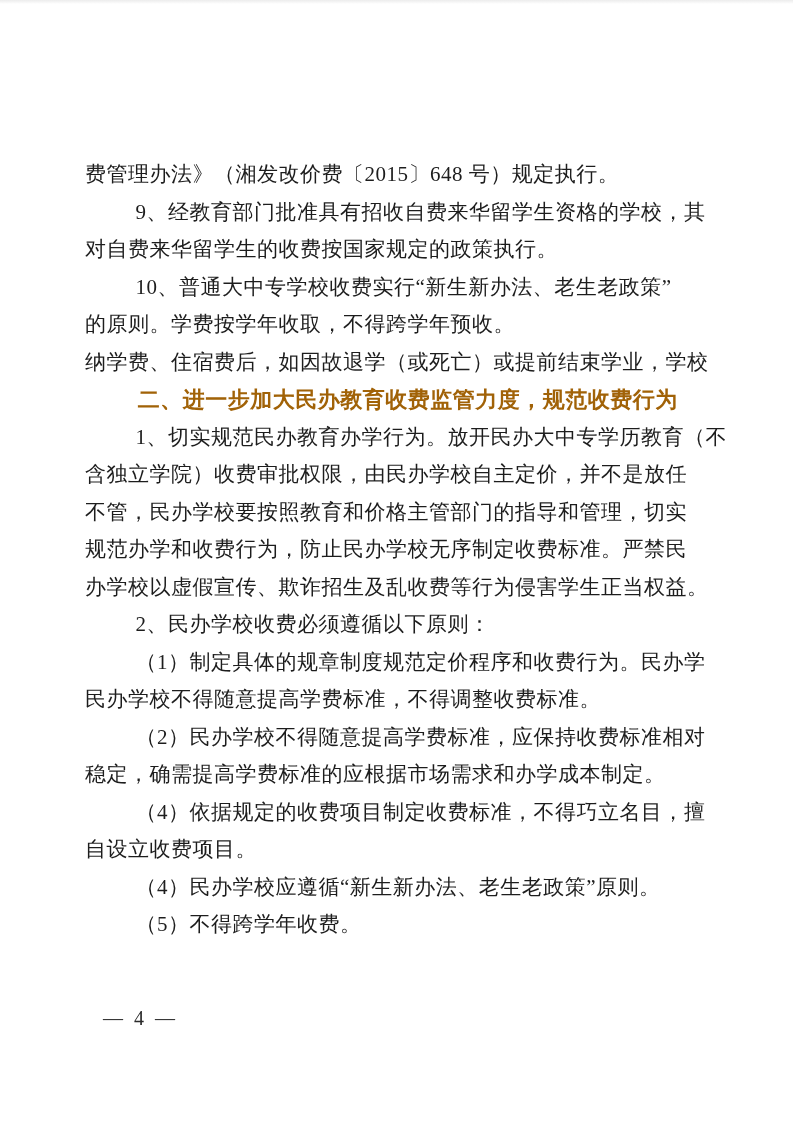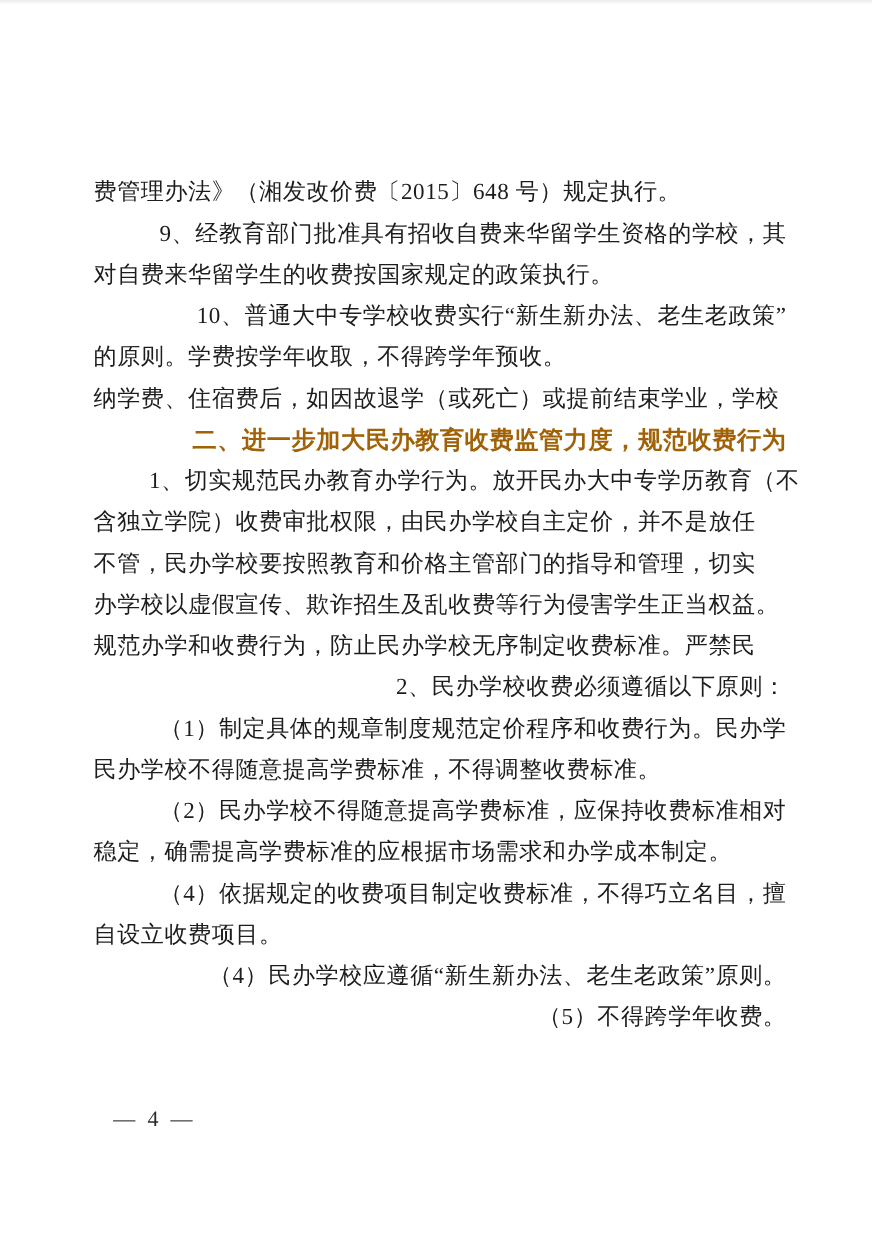--- a/index.html
+++ b/index.html
@@ -37,21 +37,20 @@
   }
   .line {
     font-size: 21px;
     line-height: 37.5px;
     letter-spacing: 0.5px;
     white-space: nowrap;
     text-align: left;
   }
   .line.indent {
     text-indent: 2.4em;
-    text-align: right;
   }
   .line.heading {
     font-family: "Liberation Sans", "DejaVu Sans", sans-serif;
     font-weight: 700;
     font-size: 22px;
     color: #a16207;
   }
   .footer {
     position: absolute;
     top: 1005px;
@@ -72,22 +71,22 @@
     <div class="line">费管理办法》（湘发改价费〔2015〕648 号）规定执行。</div>
     <div class="line indent">9、经教育部门批准具有招收自费来华留学生资格的学校，其</div>
     <div class="line">对自费来华留学生的收费按国家规定的政策执行。</div>
     <div class="line indent">10、普通大中专学校收费实行“新生新办法、老生老政策”</div>
     <div class="line">的原则。学费按学年收取，不得跨学年预收。</div>
     <div class="line">纳学费、住宿费后，如因故退学（或死亡）或提前结束学业，学校</div>
     <div class="line indent heading">二、进一步加大民办教育收费监管力度，规范收费行为</div>
     <div class="line indent">1、切实规范民办教育办学行为。放开民办大中专学历教育（不</div>
     <div class="line">含独立学院）收费审批权限，由民办学校自主定价，并不是放任</div>
     <div class="line">不管，民办学校要按照教育和价格主管部门的指导和管理，切实</div>
+    <div class="line">规范办学和收费行为，防止民办学校无序制定收费标准。严禁民</div>
     <div class="line">办学校以虚假宣传、欺诈招生及乱收费等行为侵害学生正当权益。</div>
-    <div class="line">规范办学和收费行为，防止民办学校无序制定收费标准。严禁民</div>
     <div class="line indent">2、民办学校收费必须遵循以下原则：</div>
     <div class="line indent">（1）制定具体的规章制度规范定价程序和收费行为。民办学</div>
     <div class="line">民办学校不得随意提高学费标准，不得调整收费标准。</div>
     <div class="line indent">（2）民办学校不得随意提高学费标准，应保持收费标准相对</div>
     <div class="line">稳定，确需提高学费标准的应根据市场需求和办学成本制定。</div>
     <div class="line indent">（4）依据规定的收费项目制定收费标准，不得巧立名目，擅</div>
     <div class="line">自设立收费项目。</div>
     <div class="line indent">（4）民办学校应遵循“新生新办法、老生老政策”原则。</div>
     <div class="line indent">（5）不得跨学年收费。</div>
   </div>

